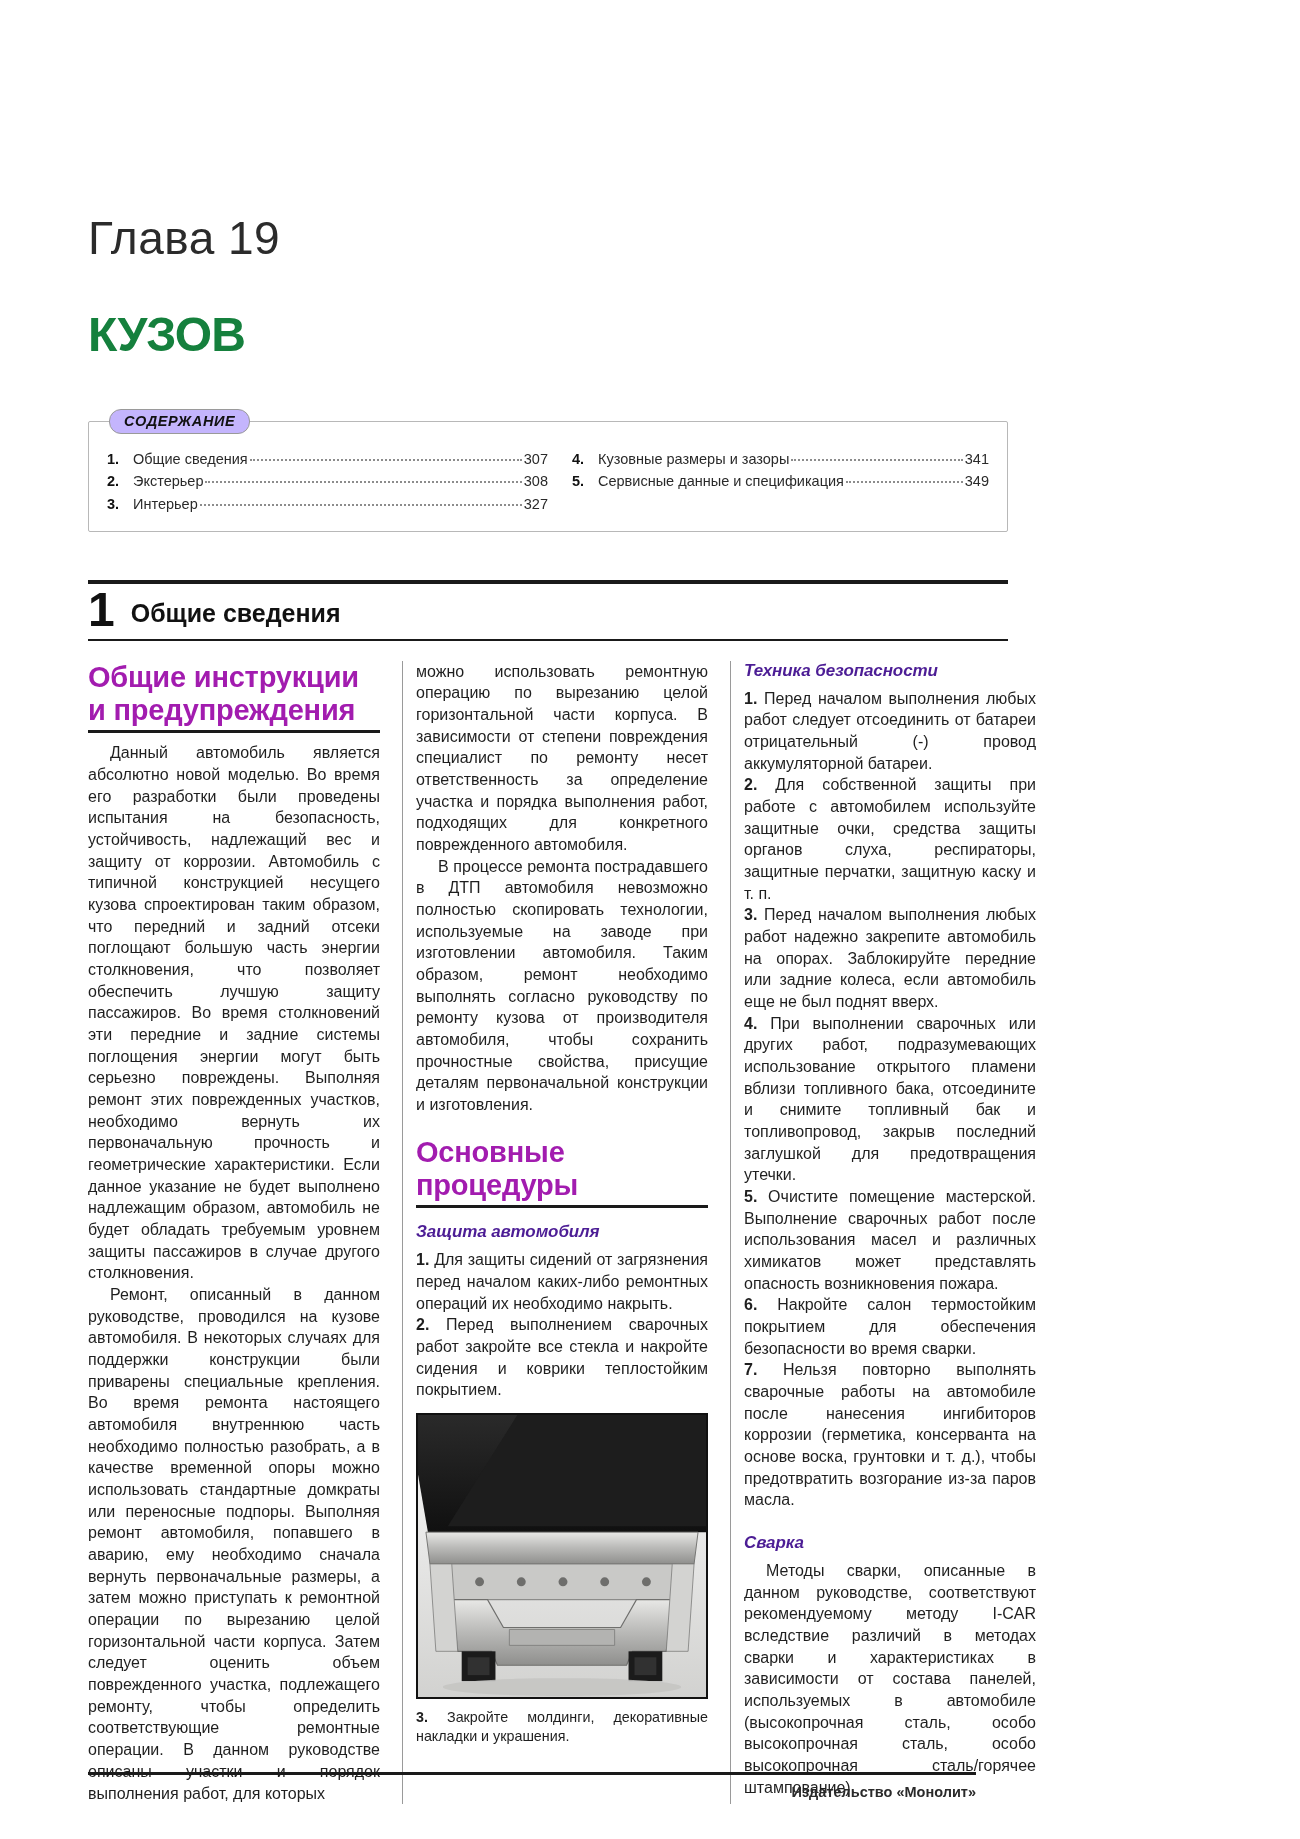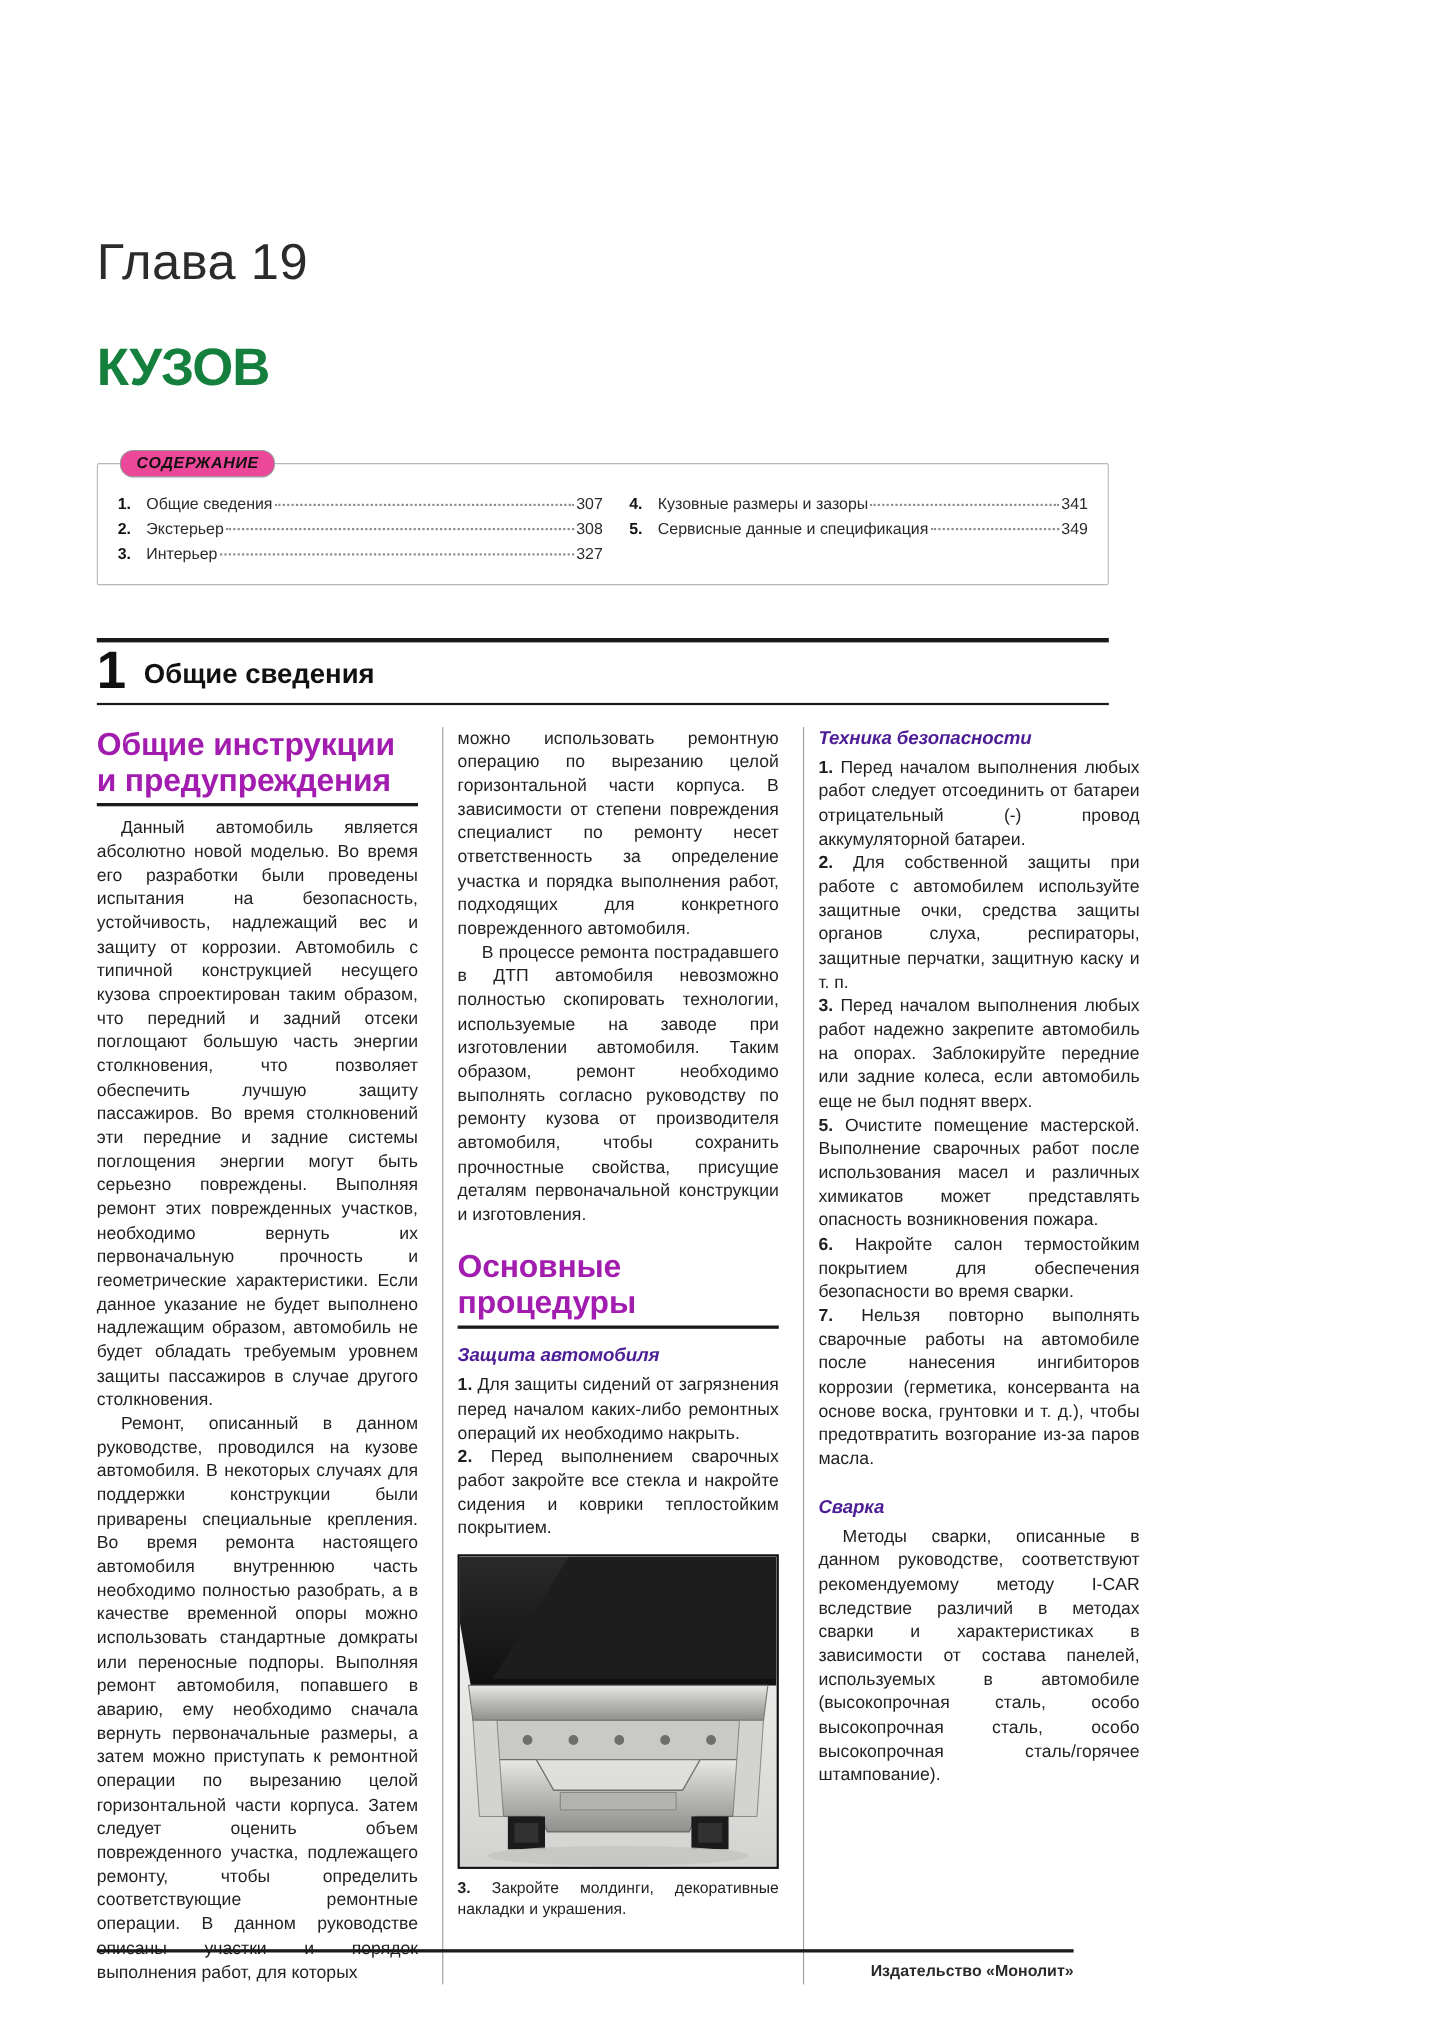--- a/index.html
+++ b/index.html
@@ -43,21 +43,21 @@
     position:relative;
     margin-top:62px;
     border:1px solid #b8b8b8;
     border-radius:2px;
     padding:26px 18px 16px 18px;
     min-height:62px;
   }
   .toc-tab{
     position:absolute;
     top:-13px;left:20px;
-    background:#ec4899;
+    background:#c4b5fd;
     border:1px solid #9a9a9a;
     border-radius:12px;
     padding:3px 14px 4px 14px;
     font-size:14.5px;
     font-weight:bold;
     font-style:italic;
     letter-spacing:0.6px;
     color:#111;
   }
   .toc-cols{display:flex;}
@@ -340,20 +340,21 @@
 
         <div class="caption"><b>3.</b> <span>Закройте молдинги, декоративные накладки и украшения.</span></div>
       </div>
 
       <div class="col right">
         <h3 class="head-it" style="margin-top:0;">Техника безопасности</h3>
 
         <p class="step"><b>1.</b> <span>Перед началом выполнения любых работ следует отсоединить от батареи отрицательный (-) провод аккумуляторной батареи.</span></p>
         <p class="step"><b>2.</b> <span>Для собственной защиты при работе с автомобилем используйте защитные очки, средства защиты органов слуха, респираторы, защитные перчатки, защитную каску и т. п.</span></p>
         <p class="step"><b>3.</b> <span>Перед началом выполнения любых работ надежно закрепите автомобиль на опорах. Заблокируйте передние или задние колеса, если автомобиль еще не был поднят вверх.</span></p>
+        <p class="step"><b>4.</b> <span>При выполнении сварочных или других работ, подразумевающих использование открытого пламени вблизи топливного бака, отсоедините и снимите топливный бак и топливопровод, закрыв последний заглушкой для предотвращения утечки.</span></p>
         <p class="step"><b>5.</b> <span>Очистите помещение мастерской. Выполнение сварочных работ после использования масел и различных химикатов может представлять опасность возникновения пожара.</span></p>
         <p class="step"><b>6.</b> <span>Накройте салон термостойким покрытием для обеспечения безопасности во время сварки.</span></p>
         <p class="step"><b>7.</b> <span>Нельзя повторно выполнять сварочные работы на автомобиле после нанесения ингибиторов коррозии (герметика, консерванта на основе воска, грунтовки и т. д.), чтобы предотвратить возгорание из-за паров масла.</span></p>
 
         <h3 class="head-it" style="margin-top:22px;">Сварка</h3>
         <p class="indent">Методы сварки, описанные в данном руководстве, соответствуют рекомендуемому методу I-CAR вследствие различий в методах сварки и характеристиках в зависимости от состава панелей, используемых в автомобиле (высокопрочная сталь, особо высокопрочная сталь, особо высокопрочная сталь/горячее штампование).</p>
       </div>
 
     </div>
   </div>

